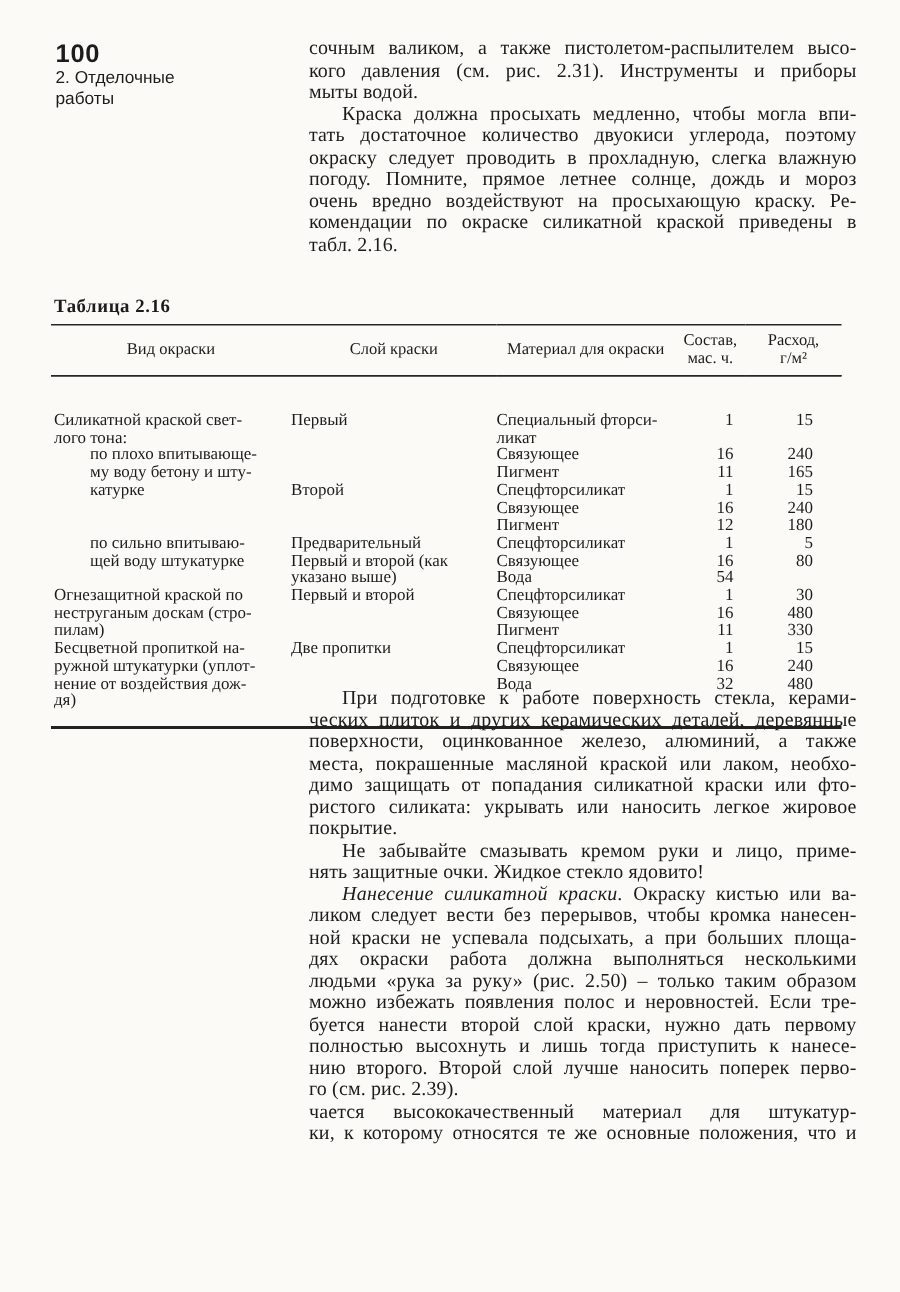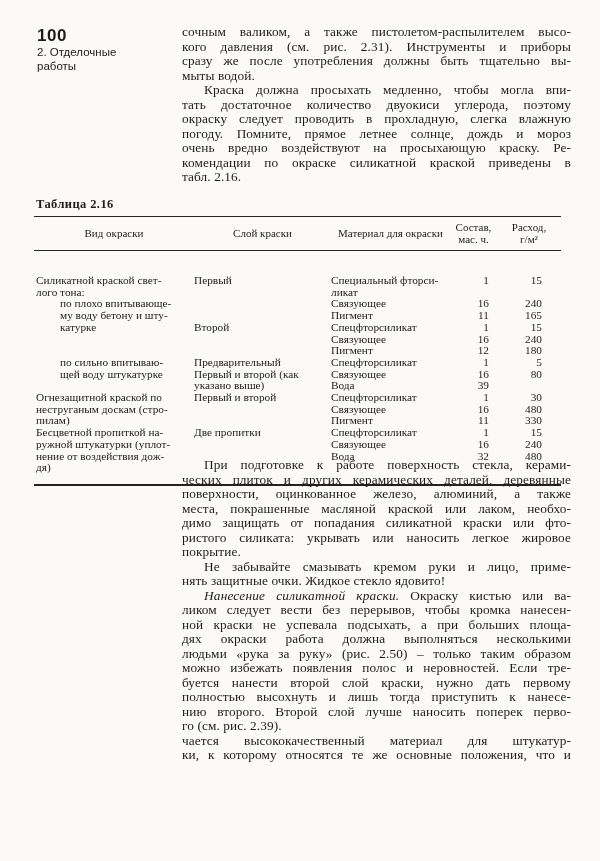--- a/index.html
+++ b/index.html
@@ -20,21 +20,21 @@
   .page-number{font-size:17px;font-weight:bold;letter-spacing:0.5px;}
   .chapter{font-size:11.5px;line-height:13.5px;margin-top:0;white-space:pre-line;}
   
   .textcol{
     position:absolute;left:182px;width:389px;
     font-size:13.3px;line-height:14.5px;
     letter-spacing:0.1px;
   }
   #text-top{top:25px;}
   #text-bottom{top:458px;}
-  .line{text-align:left;}
+  .line{text-align:left;margin-left:24px;}
   .line.just{text-align:justify;text-align-last:justify;}
   .line.indent{text-indent:22px;}
   
   .table-label{
     position:absolute;left:36px;top:197px;
     font-size:12.5px;font-weight:bold;letter-spacing:0.4px;
   }
   .tbl-wrap{position:absolute;left:34px;top:216px;width:527px;}
   table{
     border-collapse:collapse;table-layout:fixed;width:527px;
@@ -67,21 +67,20 @@
   <div class="marginalia">
     <div class="page-number">100</div>
     <div class="chapter">2. Отделочные
 работы</div>
   </div>
 
   <div class="textcol" id="text-top">
       <div class="para">
         <div class="line just">сочным валиком, а также пистолетом-распылителем высо-</div>
         <div class="line just">кого давления (см. рис. 2.31). Инструменты и приборы</div>
-        <div class="line just">сразу же после употребления должны быть тщательно вы-</div>
         <div class="line">мыты водой.</div>
       </div>
       <div class="para">
         <div class="line just indent">Краска должна просыхать медленно, чтобы могла впи-</div>
         <div class="line just">тать достаточное количество двуокиси углерода, поэтому</div>
         <div class="line just">окраску следует проводить в прохладную, слегка влажную</div>
         <div class="line just">погоду. Помните, прямое летнее солнце, дождь и мороз</div>
         <div class="line just">очень вредно воздействуют на просыхающую краску. Ре-</div>
         <div class="line just">комендации по окраске силикатной краской приведены в</div>
         <div class="line">табл. 2.16.</div>
@@ -171,21 +170,21 @@
             <td class="c1 ind">щей воду штукатурке</td>
             <td class="c2">Первый и второй (как</td>
             <td class="c3">Связующее</td>
             <td class="c4">16</td>
             <td class="c5">80</td>
           </tr>
           <tr>
             <td class="c1"></td>
             <td class="c2">указано выше)</td>
             <td class="c3">Вода</td>
-            <td class="c4">39</td>
+            <td class="c4">54</td>
             <td class="c5"></td>
           </tr>
           <tr>
             <td class="c1">Огнезащитной краской по</td>
             <td class="c2">Первый и второй</td>
             <td class="c3">Спецфторсиликат</td>
             <td class="c4">1</td>
             <td class="c5">30</td>
           </tr>
           <tr>

